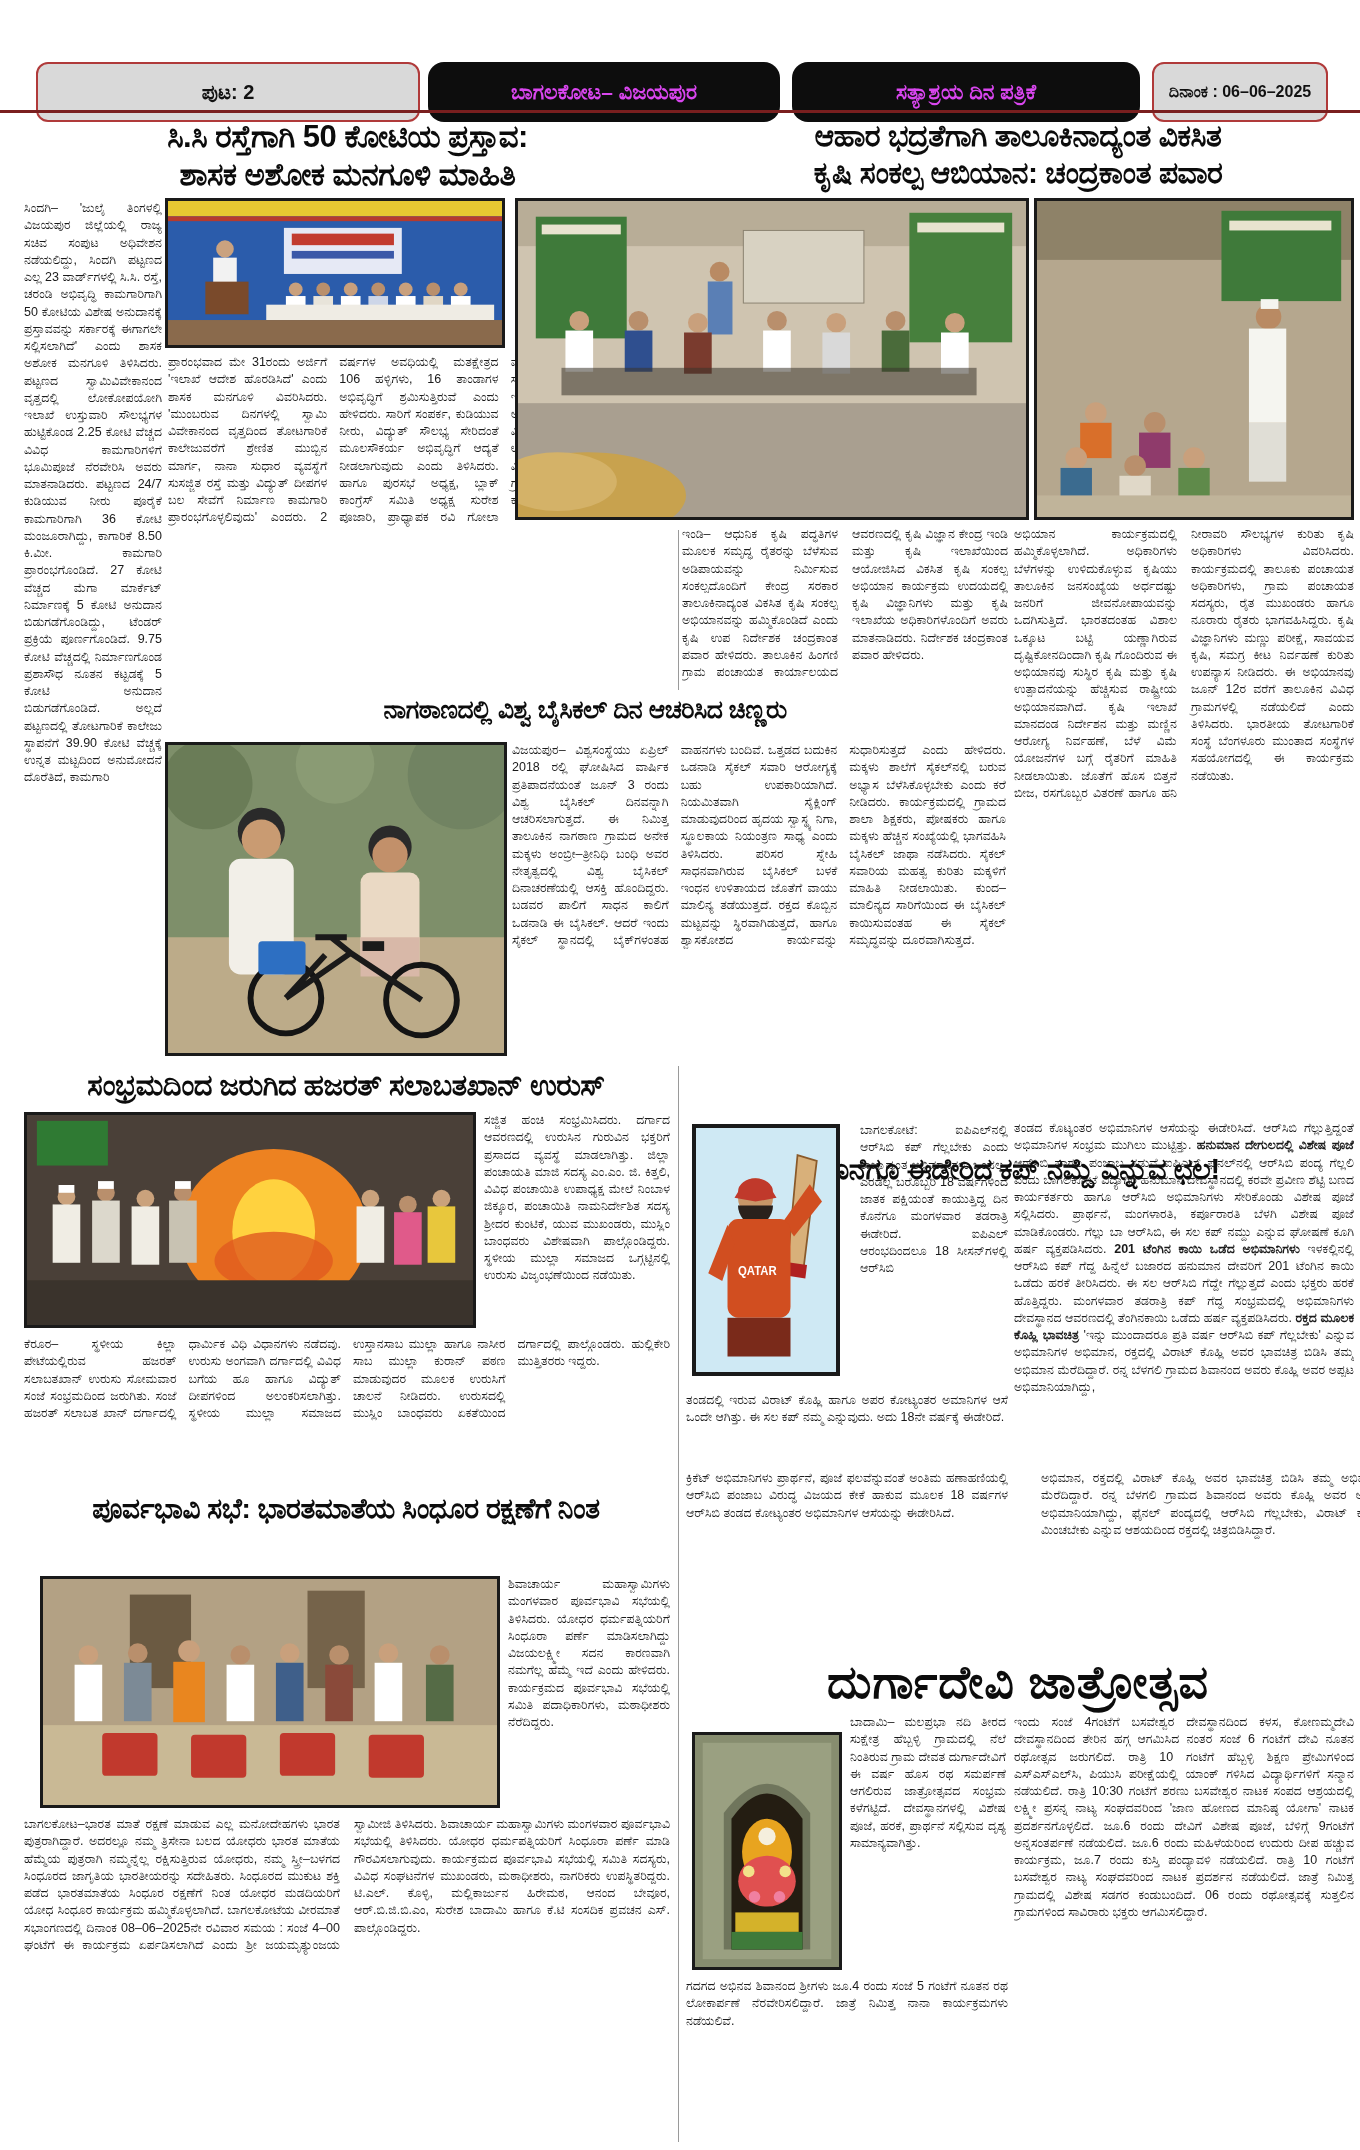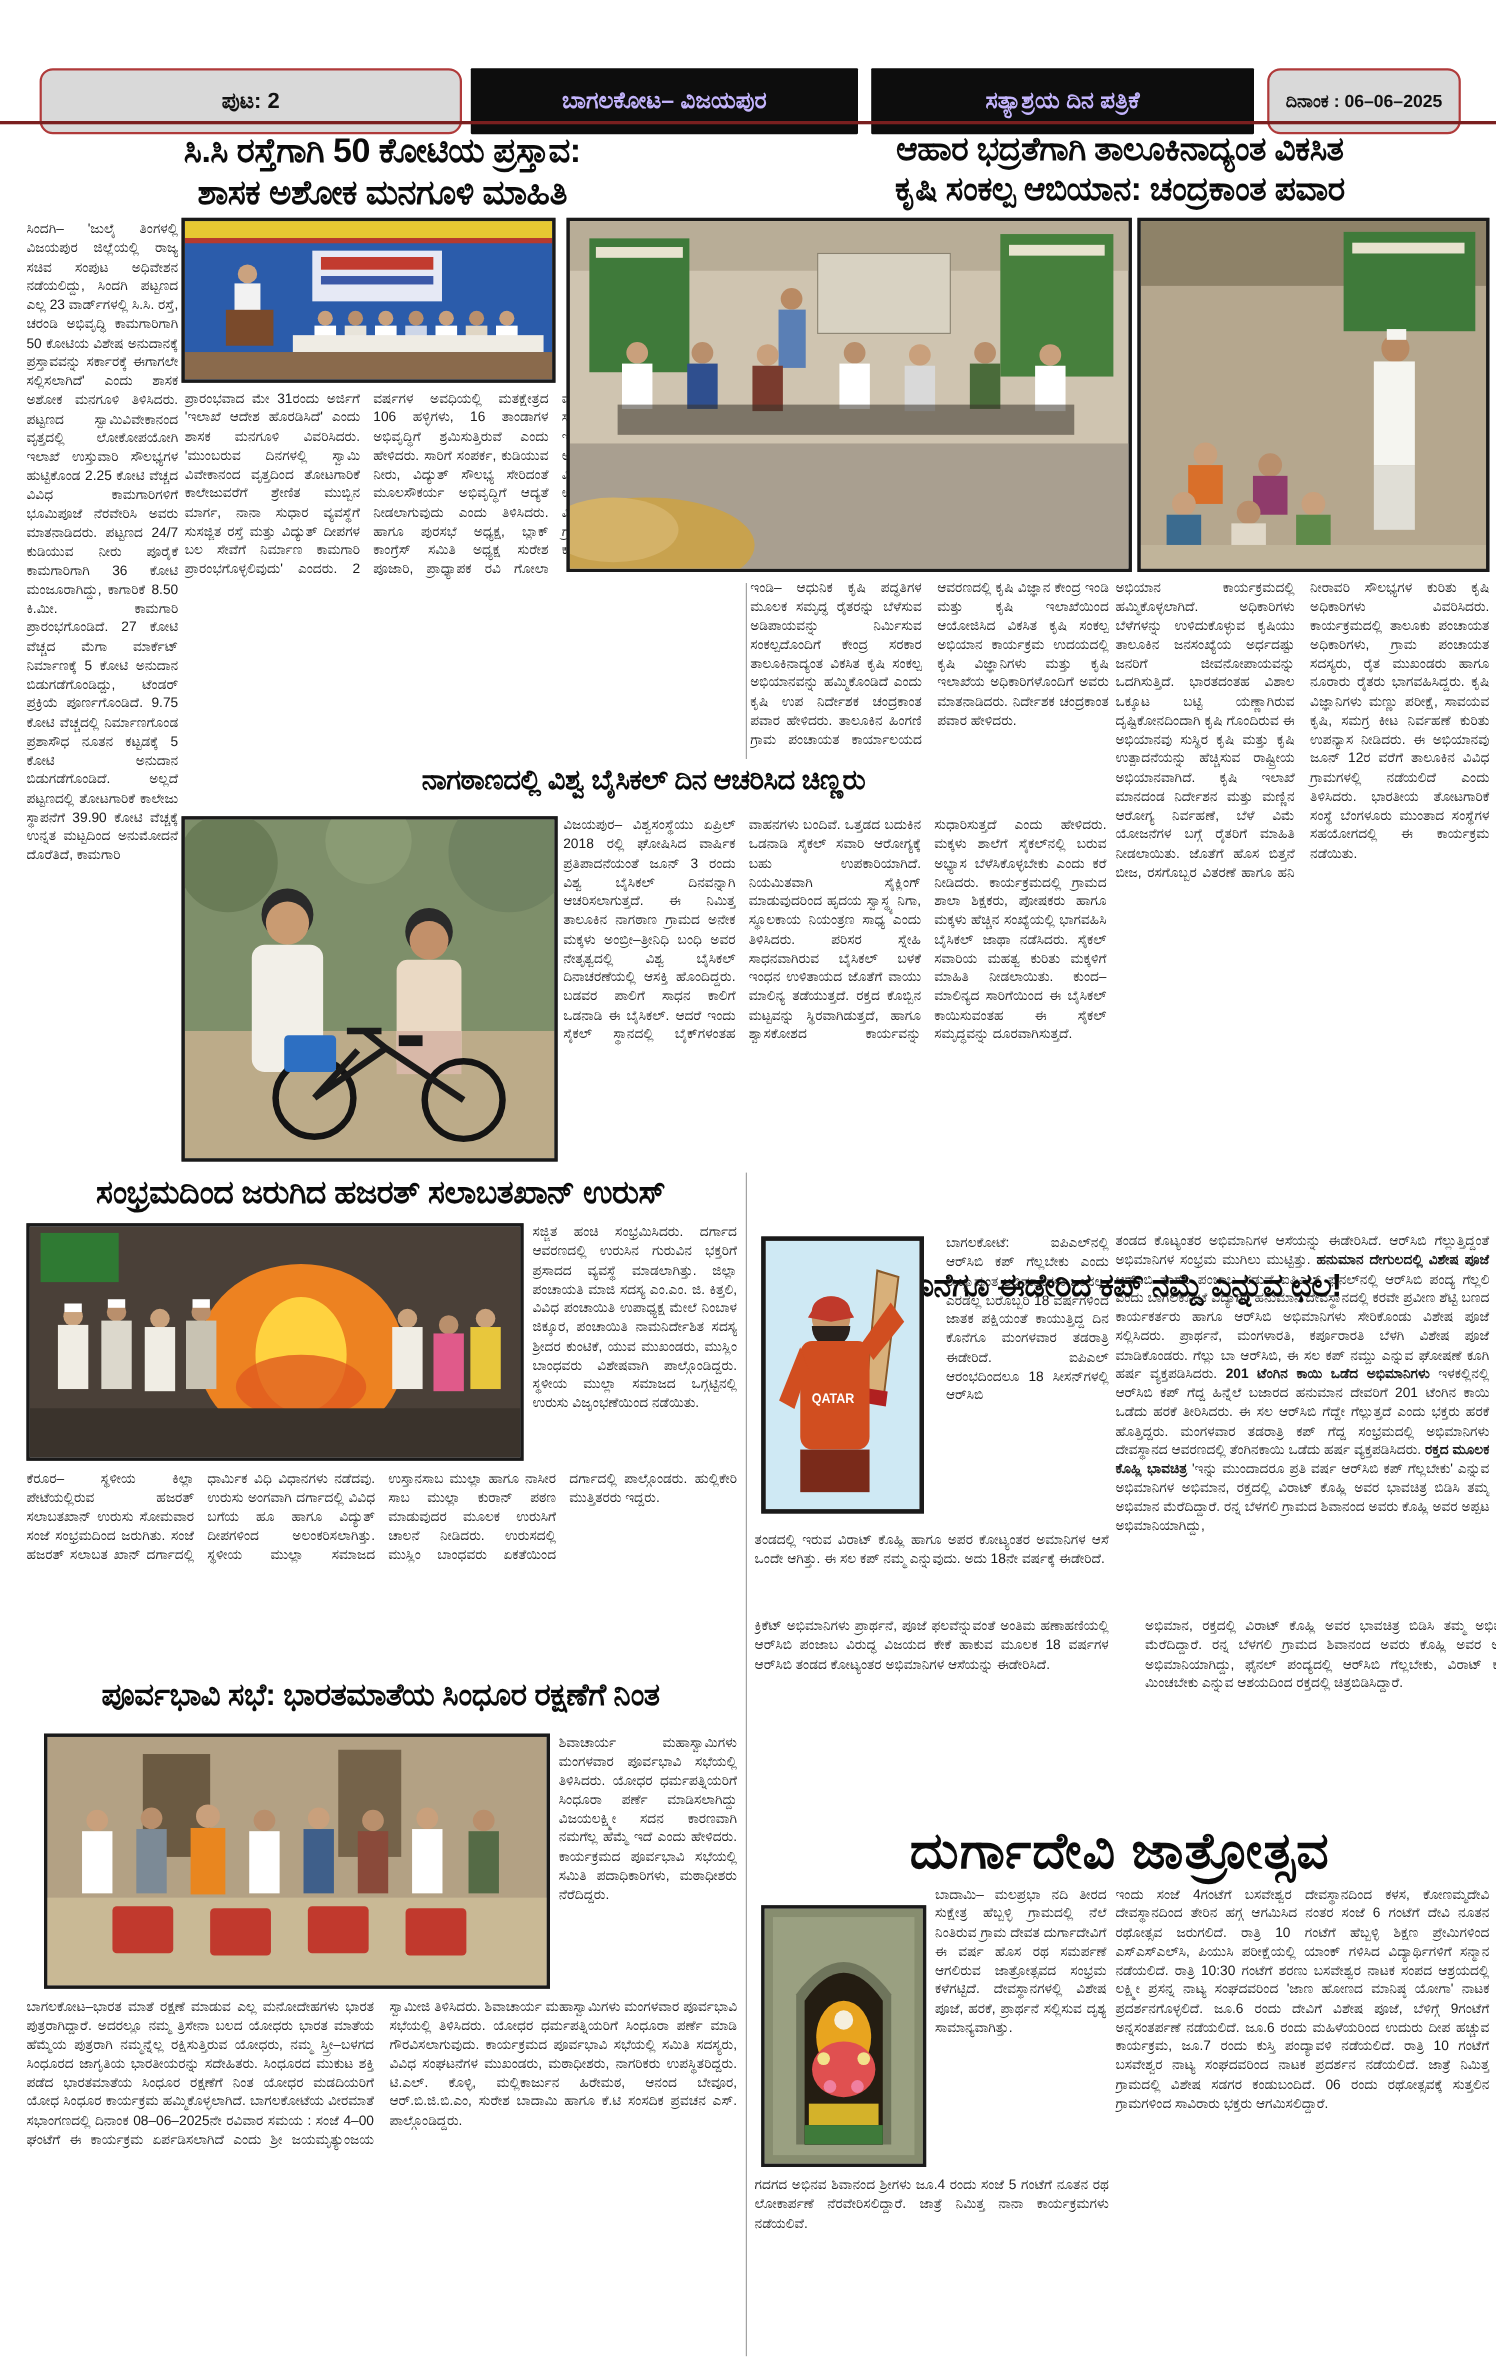--- a/index.html
+++ b/index.html
@@ -3,21 +3,21 @@
 <meta charset="utf-8">
 <style>
   html,body{margin:0;padding:0;background:#e8e8e8;}
   .page{position:relative;width:1360px;height:2150px;background:#ffffff;
         font-family:"Liberation Sans","DejaVu Sans",sans-serif;color:#111;overflow:hidden;}
   .abs{position:absolute;}
   
   .mast-box{height:60px;display:flex;align-items:center;justify-content:center;
             font-weight:bold;box-sizing:border-box;}
   .mast-gray{background:#d9d9d9;border:2px solid #b03a3a;border-radius:12px;color:#111;font-size:20px;}
-  .mast-black{background:#0d0d0d;border-radius:1px;color:#c4b5fd;font-size:21px;}
+  .mast-black{background:#0d0d0d;border-radius:16px;color:#d946ef;font-size:21px;}
   .mast-rule{position:absolute;left:0;width:1360px;height:3px;background:#7a1f1f;}
   
   .headline{font-weight:800;text-align:center;color:#0c0c0c;line-height:1.22;letter-spacing:-.5px;}
   .h1a{font-size:31px;}
   .h2a{font-size:30px;}
   .h3{font-size:25px;}
   .h4{font-size:29px;}
   .h5{font-size:28px;}
   .h6{font-size:46px;letter-spacing:1px;}
   
@@ -242,21 +242,21 @@
     <span>ಆರ್‌ಸಿಬಿ ಹಾಗೂ ಪಂಜಾಬ ನಡುವೆ ಐಪಿಎಲ್ ಫೈನಲ್‌ನಲ್ಲಿ ಆರ್‌ಸಿಬಿ ಪಂದ್ಯ ಗೆಲ್ಲಲಿ ಎಂದು ಬಾಗಲಕೋಟೆ ವಿದ್ಯಾಗಿರಿ ಹನುಮಾನ ದೇವಸ್ಥಾನದಲ್ಲಿ ಕರವೇ ಪ್ರವೀಣ ಶೆಟ್ಟಿ ಬಣದ ಕಾರ್ಯಕರ್ತರು ಹಾಗೂ ಆರ್‌ಸಿಬಿ ಅಭಿಮಾನಿಗಳು ಸೇರಿಕೊಂಡು ವಿಶೇಷ ಪೂಜೆ ಸಲ್ಲಿಸಿದರು. ಪ್ರಾರ್ಥನೆ, ಮಂಗಳಾರತಿ, ಕರ್ಪೂರಾರತಿ ಬೆಳಗಿ ವಿಶೇಷ ಪೂಜೆ ಮಾಡಿಕೊಂಡರು. ಗೆಲ್ಲು ಬಾ ಆರ್‌ಸಿಬಿ, ಈ ಸಲ ಕಪ್ ನಮ್ದು ಎನ್ನುವ ಘೋಷಣೆ ಕೂಗಿ ಹರ್ಷ ವ್ಯಕ್ತಪಡಿಸಿದರು. </span>
     <b class="subhead">201 ಟೆಂಗಿನ ಕಾಯಿ ಒಡೆದ ಅಭಿಮಾನಿಗಳು </b>
     <span>ಇಳಕಲ್ಲಿನಲ್ಲಿ ಆರ್‌ಸಿಬಿ ಕಪ್ ಗೆದ್ದ ಹಿನ್ನೆಲೆ ಬಜಾರದ ಹನುಮಾನ ದೇವರಿಗೆ 201 ಟೆಂಗಿನ ಕಾಯಿ ಒಡೆದು ಹರಕೆ ತೀರಿಸಿದರು. ಈ ಸಲ ಆರ್‌ಸಿಬಿ ಗೆದ್ದೇ ಗೆಲ್ಲುತ್ತದೆ ಎಂದು ಭಕ್ತರು ಹರಕೆ ಹೊತ್ತಿದ್ದರು. ಮಂಗಳವಾರ ತಡರಾತ್ರಿ ಕಪ್ ಗೆದ್ದ ಸಂಭ್ರಮದಲ್ಲಿ ಅಭಿಮಾನಿಗಳು ದೇವಸ್ಥಾನದ ಆವರಣದಲ್ಲಿ ತೆಂಗಿನಕಾಯಿ ಒಡೆದು ಹರ್ಷ ವ್ಯಕ್ತಪಡಿಸಿದರು. </span>
     <b class="subhead">ರಕ್ತದ ಮೂಲಕ ಕೊಹ್ಲಿ ಭಾವಚಿತ್ರ </b>
     <span>'ಇನ್ನು ಮುಂದಾದರೂ ಪ್ರತಿ ವರ್ಷ ಆರ್‌ಸಿಬಿ ಕಪ್ ಗೆಲ್ಲಬೇಕು' ಎನ್ನುವ ಅಭಿಮಾನಿಗಳ ಅಭಿಮಾನ, ರಕ್ತದಲ್ಲಿ ವಿರಾಟ್ ಕೊಹ್ಲಿ ಅವರ ಭಾವಚಿತ್ರ ಬಿಡಿಸಿ ತಮ್ಮ ಅಭಿಮಾನ ಮೆರೆದಿದ್ದಾರೆ. ರನ್ನ ಬೆಳಗಲಿ ಗ್ರಾಮದ ಶಿವಾನಂದ ಅವರು ಕೊಹ್ಲಿ ಅವರ ಅಪ್ಪಟ ಅಭಿಮಾನಿಯಾಗಿದ್ದು,</span>
   </div>
 
   <div class="abs body-text" style="left:686px;top:1470px;width:322px;height:178px;">ಕ್ರಿಕೆಟ್ ಅಭಿಮಾನಿಗಳು ಪ್ರಾರ್ಥನೆ, ಪೂಜೆ ಫಲವೆನ್ನುವಂತೆ ಅಂತಿಮ ಹಣಾಹಣಿಯಲ್ಲಿ ಆರ್‌ಸಿಬಿ ಪಂಜಾಬ ವಿರುದ್ಧ ವಿಜಯದ ಕೇಕೆ ಹಾಕುವ ಮೂಲಕ 18 ವರ್ಷಗಳ ಆರ್‌ಸಿಬಿ ತಂಡದ ಕೋಟ್ಯಂತರ ಅಭಿಮಾನಿಗಳ ಆಸೆಯನ್ನು ಈಡೇರಿಸಿದೆ.</div>
   <div class="abs body-text" style="left:1014px;top:1470px;width:340px;height:178px;margin-left:27px;">ಅಭಿಮಾನ, ರಕ್ತದಲ್ಲಿ ವಿರಾಟ್ ಕೊಹ್ಲಿ ಅವರ ಭಾವಚಿತ್ರ ಬಿಡಿಸಿ ತಮ್ಮ ಅಭಿಮಾನ ಮೆರೆದಿದ್ದಾರೆ. ರನ್ನ ಬೆಳಗಲಿ ಗ್ರಾಮದ ಶಿವಾನಂದ ಅವರು ಕೊಹ್ಲಿ ಅವರ ಅಪ್ಪಟ ಅಭಿಮಾನಿಯಾಗಿದ್ದು, ಫೈನಲ್ ಪಂದ್ಯದಲ್ಲಿ ಆರ್‌ಸಿಬಿ ಗೆಲ್ಲಬೇಕು, ವಿರಾಟ್ ಕೊಹ್ಲಿ ಮಿಂಚಬೇಕು ಎನ್ನುವ ಆಶಯದಿಂದ ರಕ್ತದಲ್ಲಿ ಚಿತ್ರಬಿಡಿಸಿದ್ದಾರೆ.</div>
 
-  <div class="abs headline h5" style="left:20px;top:1492px;width:652px;margin-top:32px;">
+  <div class="abs headline h5" style="left:20px;top:1492px;width:652px;">
     <div>ಪೂರ್ವಭಾವಿ ಸಭೆ: ಭಾರತಮಾತೆಯ ಸಿಂಧೂರ ರಕ್ಷಣೆಗೆ ನಿಂತ</div>
   </div>
 
   <div class="photo" style="left:40px;top:1576px;width:460px;height:232px;">
     <svg viewBox="0 0 460 232" preserveAspectRatio="none">
       <rect width="460" height="232" fill="#b3a184"></rect>
       <rect x="88" y="16" width="62" height="96" fill="#6b5a42"></rect>
       <rect x="268" y="12" width="58" height="100" fill="#75634a"></rect>
       <rect y="150" width="460" height="82" fill="#c9b995"></rect>
       <circle cx="46" cy="78" r="10" fill="#c9a07c"></circle>

